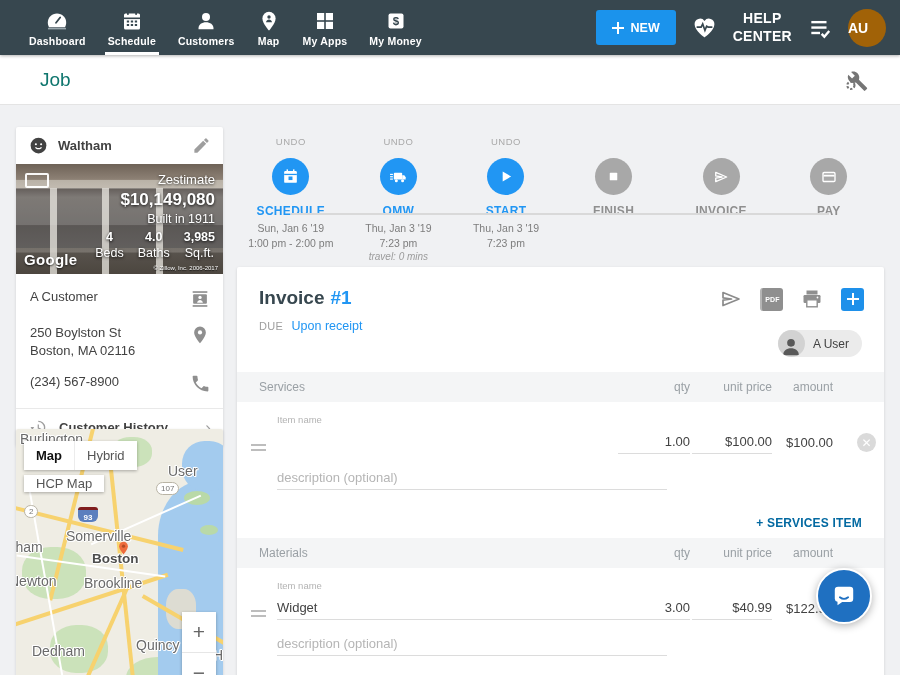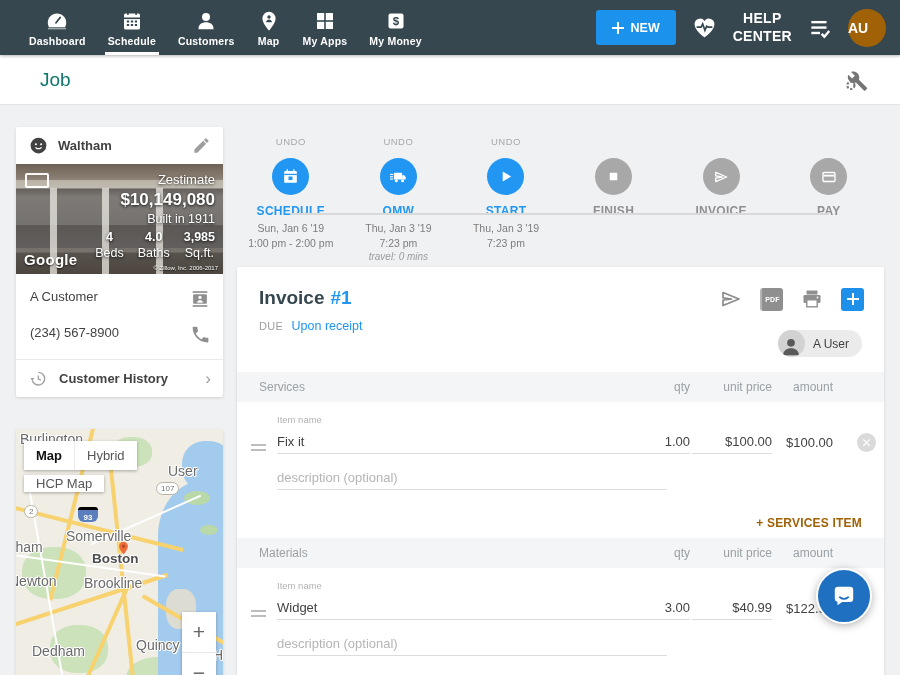--- a/index.html
+++ b/index.html
@@ -69,21 +69,21 @@
   .map-canvas { position:relative; width:100%; height:100%; background:#EFEDE4; overflow:hidden; }
   .mshape { position:absolute; }
   .road { position:absolute; background:#F7D26E; }
   .road-w { position:absolute; background:#fff; }
   .maplabel { position:absolute; font-size:14px; color:#6a6a6a; white-space:nowrap;
               text-shadow:-1px 0 #fff,1px 0 #fff,0 1px #fff,0 -1px #fff,1px 1px #fff,-1px -1px #fff; }
   .maplabel.big { font-size:13.5px; font-weight:700; color:#4d4d4d; }
   .rbadge { position:absolute; background:#fff; border:1px solid #b9b4a5; border-radius:7px; font-size:8px; color:#777;
             padding:0 4px; line-height:11px; text-shadow:none; }
   .ishield { position:absolute; width:20px; height:15px; background:#5B7FBE; border-radius:3px 3px 6px 6px; color:#fff;
-             font-size:8px; font-weight:700; text-align:center; line-height:15px; border-top:3px solid #000000; }
+             font-size:8px; font-weight:700; text-align:center; line-height:15px; border-top:3px solid #7f1d1d; }
   .map-btns { position:absolute; left:8px; top:12px; display:flex; background:#fff; box-shadow:0 1px 3px rgba(0,0,0,.3); cursor:pointer; }
   .map-btn { font-size:13px; padding:7px 12px; color:#565656; }
   .map-btn.sel { font-weight:700; color:#111; }
   .map-btn + .map-btn { border-left:1px solid #ececec; }
   .hcp-btn { position:absolute; left:8px; top:46px; background:#fff; box-shadow:0 1px 3px rgba(0,0,0,.3);
              font-size:13px; padding:1px 12px; color:#565656; cursor:pointer; }
   .zoomctl { position:absolute; right:7px; top:183px; width:34px; background:#fff; box-shadow:0 1px 3px rgba(0,0,0,.3); }
   .zoomctl .zb { height:40px; display:flex; align-items:center; justify-content:center; font-size:21px; color:#666; cursor:pointer; }
   .zoomctl .zb + .zb { border-top:1px solid #e6e6e6; }
   .pin { position:absolute; width:15px; height:20px; }
@@ -132,21 +132,21 @@
   .fld { border:none; border-bottom:1px solid #dcdcdc; background:transparent; font-family:inherit;
          font-size:13px; color:#424242; height:24px; outline:none; }
   .name-fld { position:absolute; left:40px; top:28px; width:390px; }
   .qty-fld { position:absolute; top:28px; right:194px; width:72px; text-align:right; }
   .unit-fld { position:absolute; top:28px; right:112px; width:80px; text-align:right; }
   .amt-txt { position:absolute; top:33px; right:51px; font-size:13px; color:#424242; }
   .row-x { position:absolute; top:31px; right:8px; width:19px; height:19px; border-radius:50%; background:#dadada;
            color:#fff; font-size:12px; display:flex; align-items:center; justify-content:center; cursor:pointer; }
   .desc-fld { position:absolute; left:40px; top:64px; width:390px; }
   .desc-fld::placeholder { color:#b5b5b5; }
-  .addlink { position:absolute; right:22px; bottom:8px; font-size:12px; font-weight:700; color:#a16207; letter-spacing:.2px; cursor:pointer; }
+  .addlink { position:absolute; right:22px; bottom:8px; font-size:12px; font-weight:700; color:#0369a1; letter-spacing:.2px; cursor:pointer; }
 
   
   .chat { position:absolute; left:816px; top:568px; width:56px; height:56px; border-radius:50%; background:#1F70C1;
           border:2px solid #fff; box-shadow:0 2px 8px rgba(0,0,0,.3); display:flex; align-items:center; justify-content:center;
           cursor:pointer; z-index:40; }
 </style>
 </head>
 <body>
 
 <div class="frame">
@@ -287,20 +287,27 @@
             <g fill="#8f8f8f">
               <rect x="4" y="3.5" width="16" height="1.8"></rect>
               <rect x="4" y="18.7" width="16" height="1.8"></rect>
               <path d="M5.5 6.8h13a1 1 0 0 1 1 1v8.4a1 1 0 0 1-1 1h-13a1 1 0 0 1-1-1V7.8a1 1 0 0 1 1-1z"></path>
             </g>
             <circle cx="12" cy="10.3" r="1.8" fill="#fff"></circle>
             <path d="M8.8 16c.5-2 1.8-2.9 3.2-2.9s2.7.9 3.2 2.9z" fill="#fff"></path>
           </svg>
       </div>
       <div class="info-row">
+        <span class="info-text"><span>250 Boylston St</span><br><span>Boston, MA 02116</span></span>
+        <svg class="ric" width="22" height="22" viewBox="0 0 24 24">
+            <path fill="#8f8f8f" d="M12 2.8a6.4 6.4 0 0 0-6.4 6.4C5.6 13.9 12 21 12 21s6.4-7.1 6.4-11.8A6.4 6.4 0 0 0 12 2.8z"></path>
+            <circle cx="12" cy="9.2" r="2.3" fill="#fff"></circle>
+          </svg>
+      </div>
+      <div class="info-row">
         <span class="info-text">(234) 567-8900</span>
         <svg class="ric" width="21" height="21" viewBox="0 0 24 24">
             <path fill="#8f8f8f" d="M6.6 10.8c1.4 2.8 3.8 5.1 6.6 6.6l2.2-2.2c.3-.3.7-.4 1-.2 1.1.4 2.3.6 3.6.6.6 0 1 .4 1 1V20c0 .6-.4 1-1 1C10.6 21 3 13.4 3 4c0-.6.4-1 1-1h3.5c.6 0 1 .4 1 1 0 1.2.2 2.4.6 3.6.1.3 0 .7-.2 1l-2.3 2.2z"></path>
           </svg>
       </div>
     </div>
     <div class="hist-row">
       <svg width="19" height="19" viewBox="0 0 24 24">
           <path d="M13 4.2a8 8 0 1 1-7.6 10.4" fill="none" stroke="#9e9e9e" stroke-width="1.7"></path>
           <polygon points="3.2,11.5 7.8,11.5 5.5,15" fill="#9e9e9e"></polygon>
@@ -486,21 +493,20 @@
       <span class="colh col-qty">qty</span>
       <span class="colh col-unit">unit price</span>
       <span class="colh col-amt">amount</span>
     </div>
     <div class="item-area">
       <div class="drag">
           <i></i>
           <i></i>
         </div>
       <span class="item-label">Item name</span>
-      <input class="fld name-fld" value="Fix it" style="">
       <input class="fld qty-fld" value="1.00" style="">
       <input class="fld unit-fld" value="$100.00" style="">
       <span class="amt-txt">$100.00</span>
       <div class="row-x">✕</div>
       <input class="fld desc-fld" placeholder="description (optional)" style="">
       <span class="addlink">+ SERVICES ITEM</span>
     </div>
 
     <div class="band">
       <span class="band-name">Materials</span>

